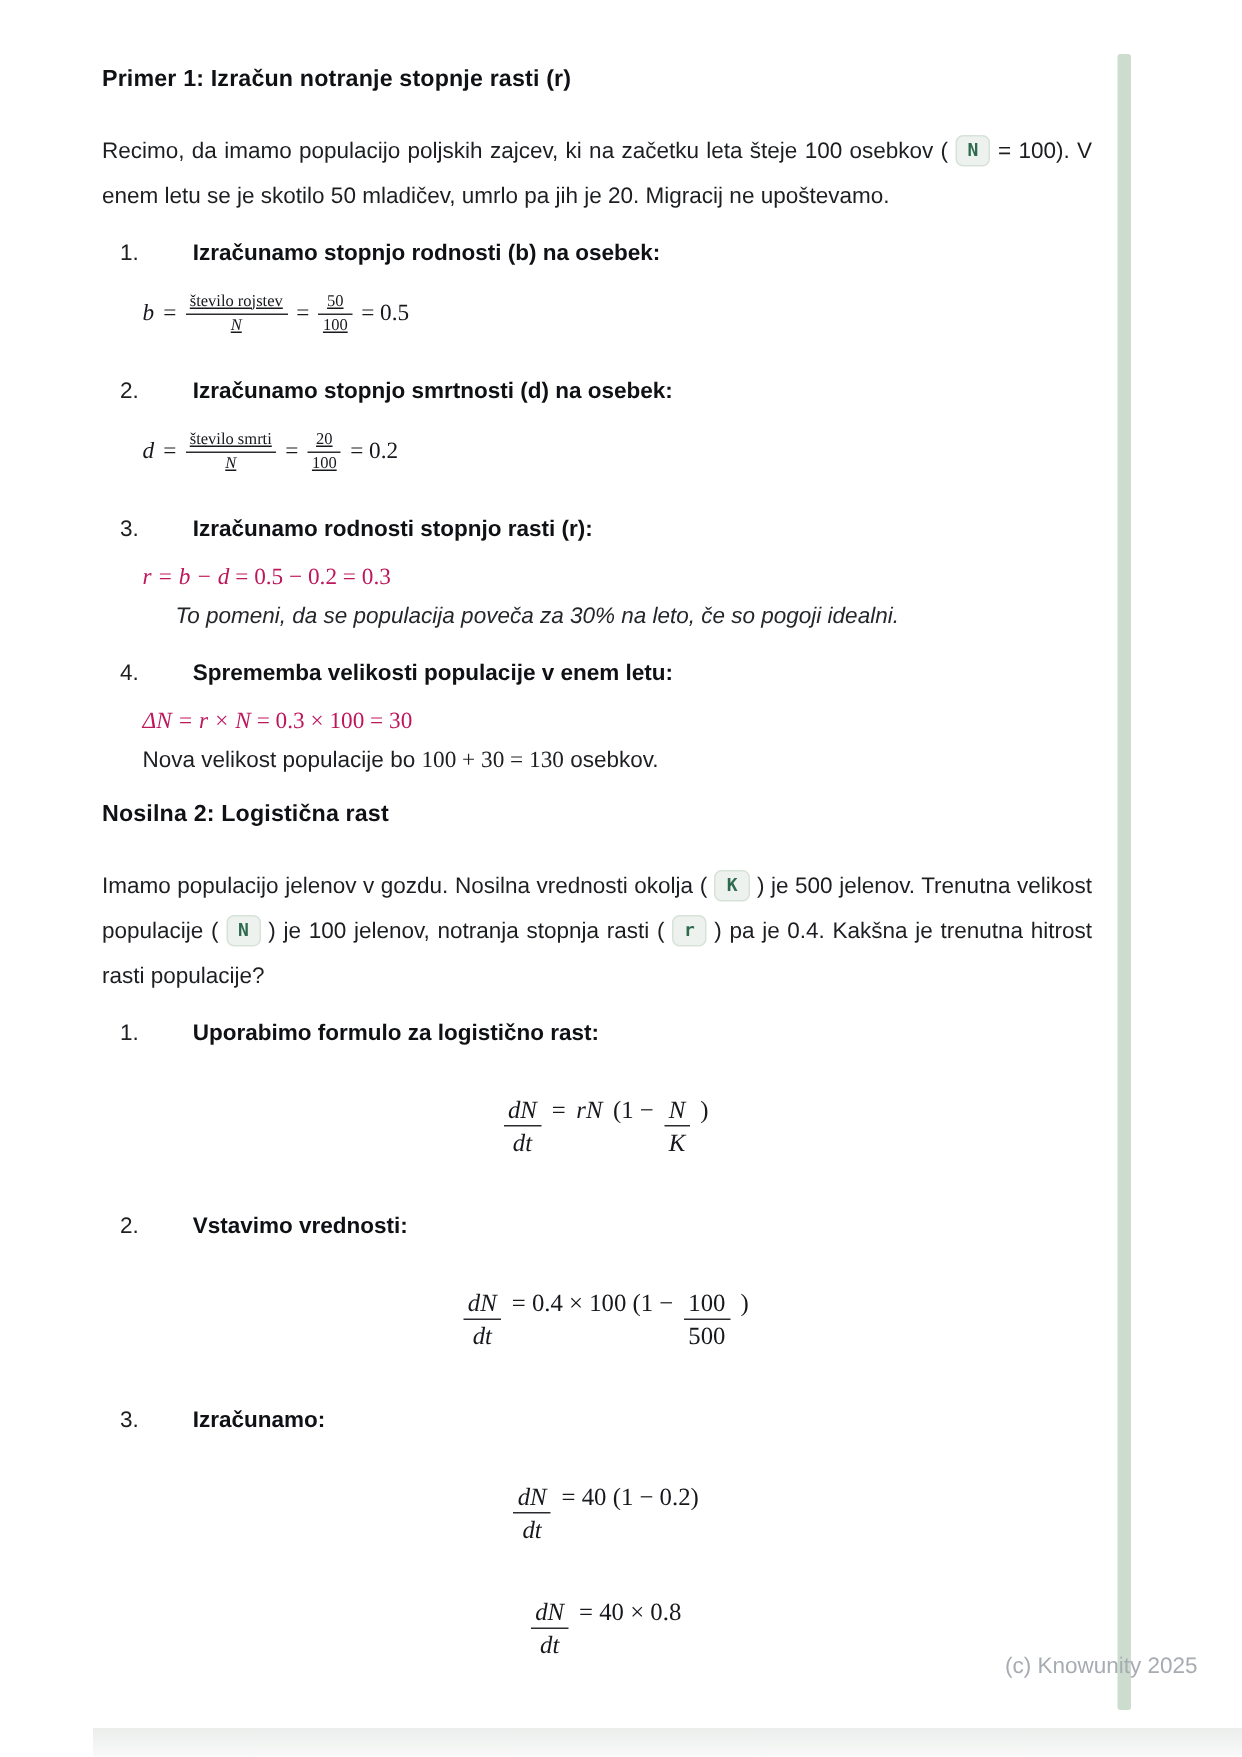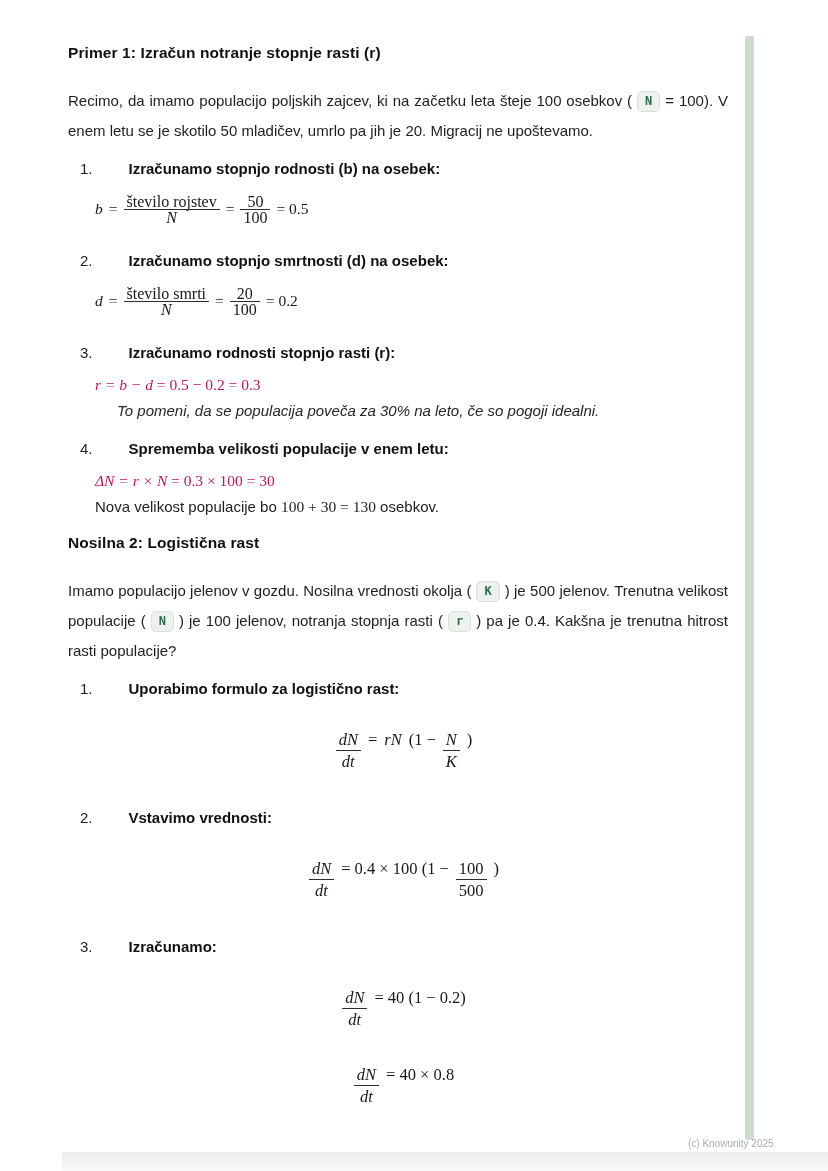--- a/index.html
+++ b/index.html
@@ -103,21 +103,21 @@
   }
   .frac .num {
     display: block;
     border-bottom: 1px solid #2a2c30;
     padding: 0 3px 1px;
   }
   .frac .den {
     display: block;
     padding: 1px 3px 0;
   }
-  .frac.small { font-size: 16px; line-height: 13px; }
+  .frac.small { font-size: 11px; line-height: 13px; text-decoration: underline; }
   .frac.big { font-size: 16.5px; line-height: 19px; }
   .formula-line { line-height: 26px; }
   .note { font-size: 15px; line-height: 26px; }
   .note.italic { font-style: italic; color: #24262a; margin-left: 22px; }
   .note .nmath { font-family: "Liberation Serif", serif; font-size: 15.5px; }
   .formula-display {
     display: flex;
     justify-content: center;
     margin: 30px 0 36px;
   }
@@ -125,26 +125,25 @@
     display: inline-flex;
     align-items: flex-start;
     gap: 7px;
     font-family: "Liberation Serif", serif;
     font-size: 16.5px;
     color: #16181c;
   }
   .watermark {
     position: absolute;
     top: 1102px;
-    left: 688px;
-    font-size: 10px;
+    left: 670px;
+    font-size: 15px;
     color: #a7acb2;
     z-index: 2;
     white-space: nowrap;
-    margin-top: 36px;
   }
 </style>
 </head>
 <body>
 
 <div class="page">
   <div class="accent-bar"></div>
   <div class="bottom-edge"></div>
 
   <div class="content">

